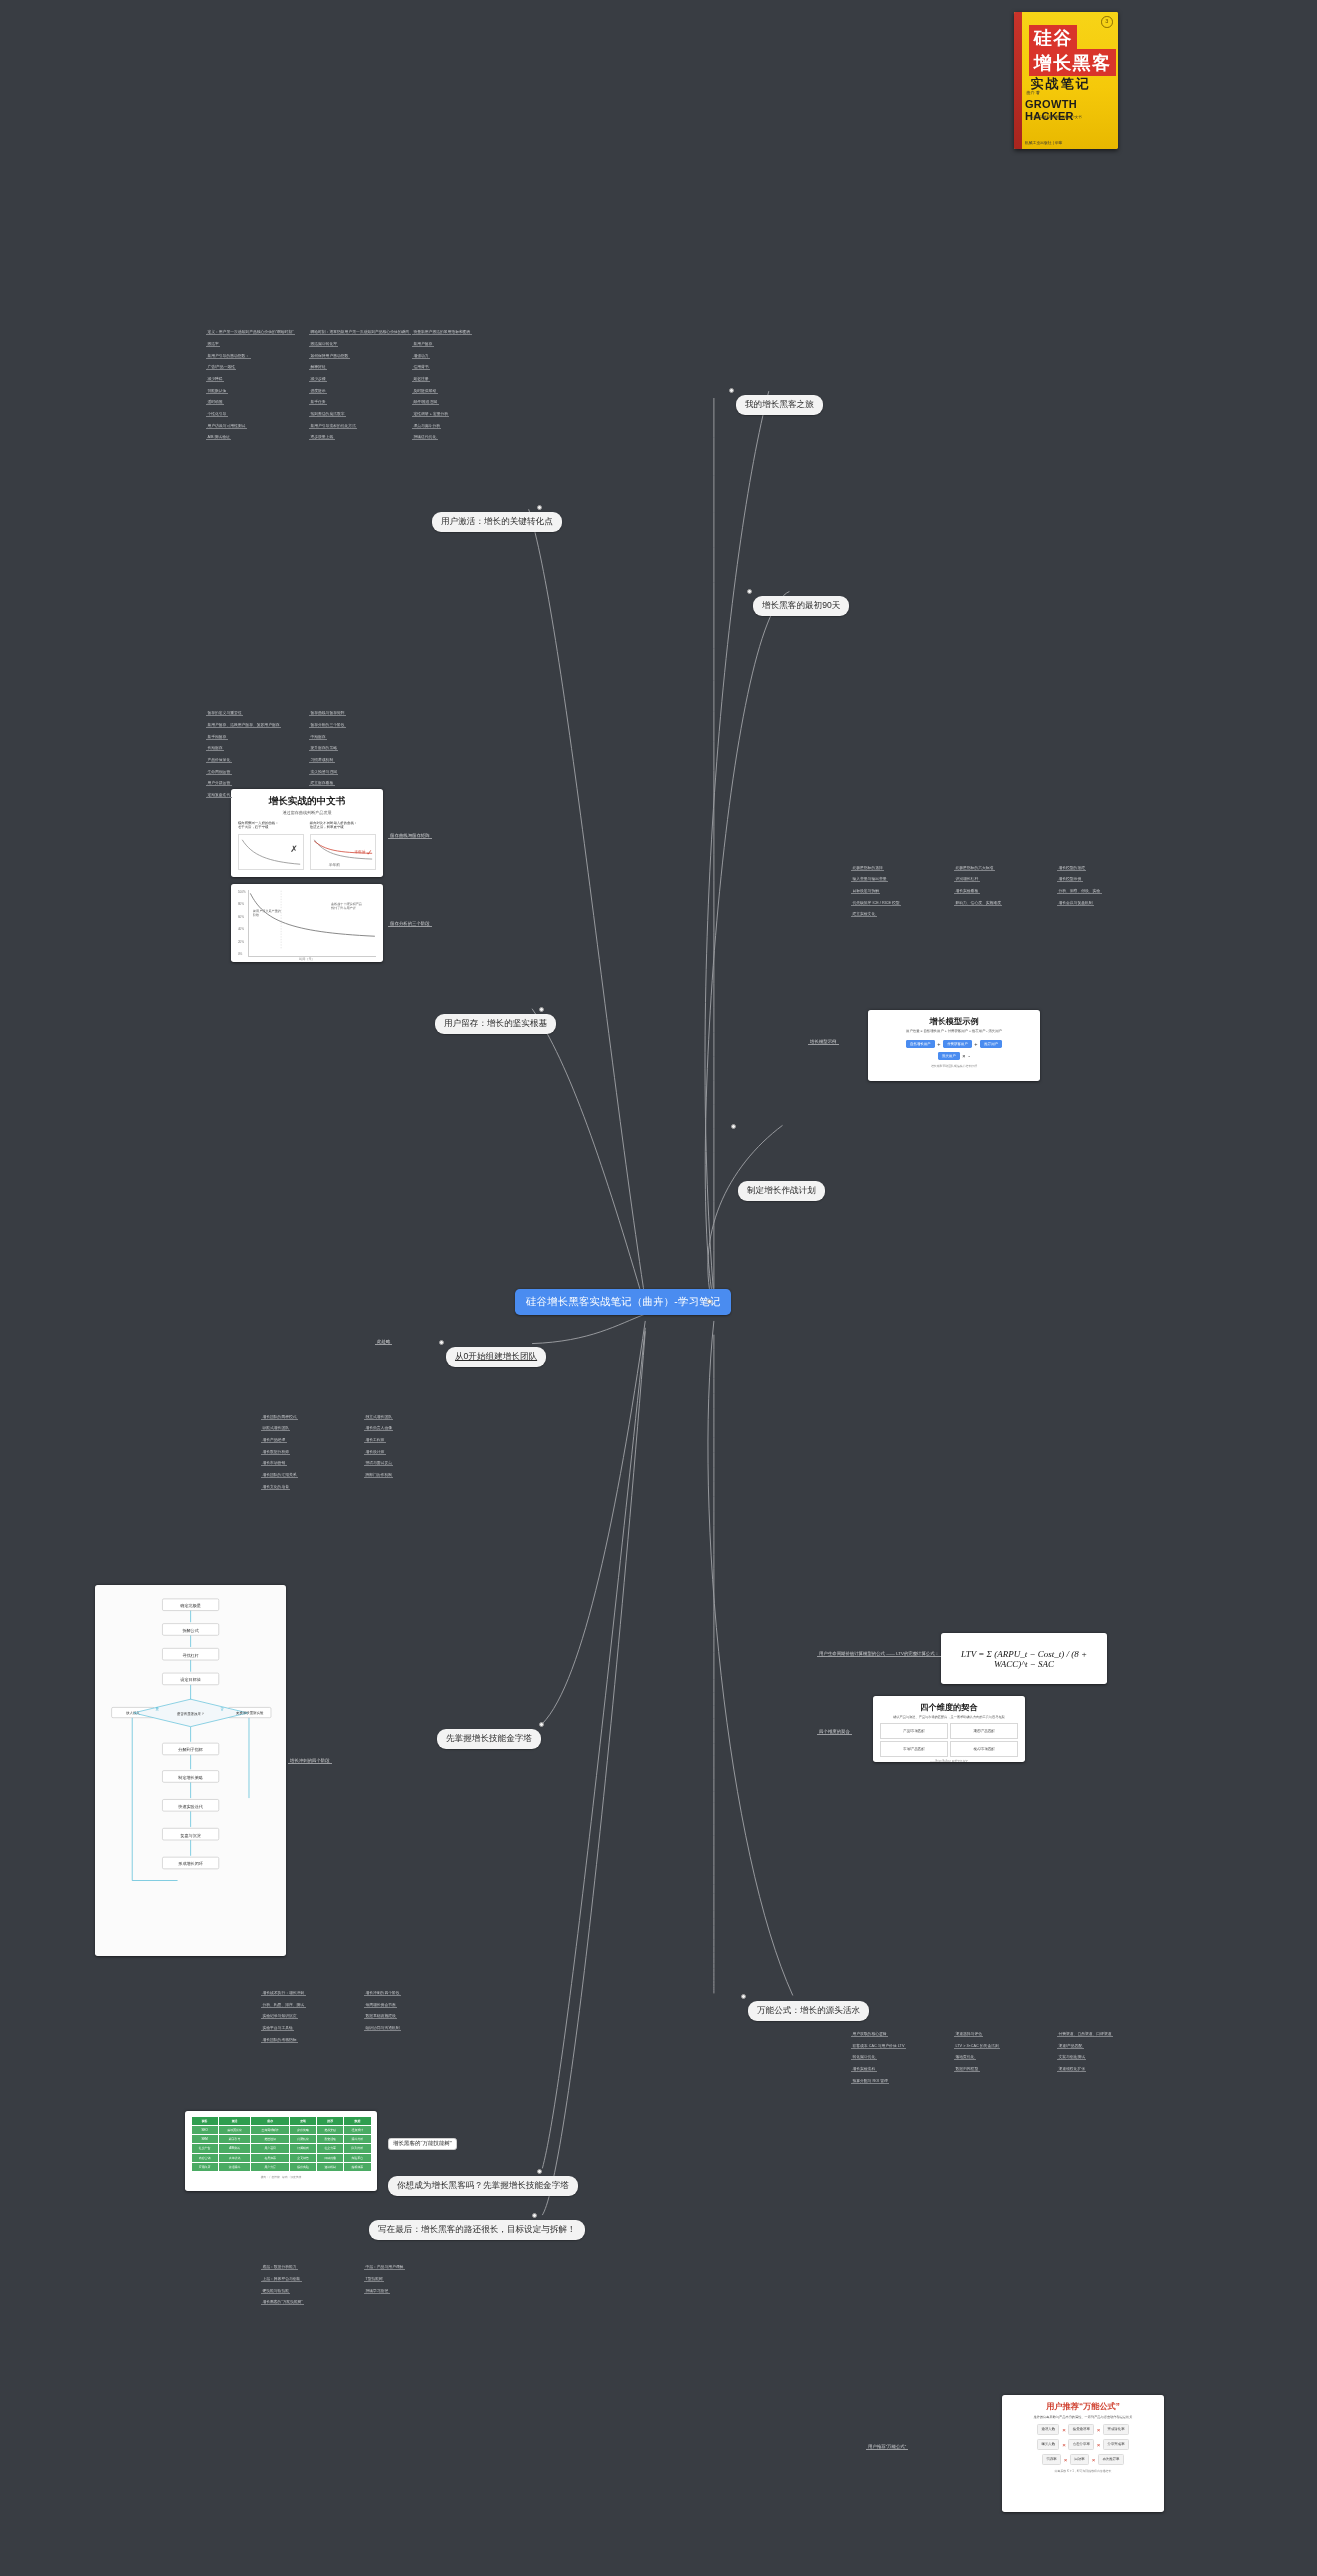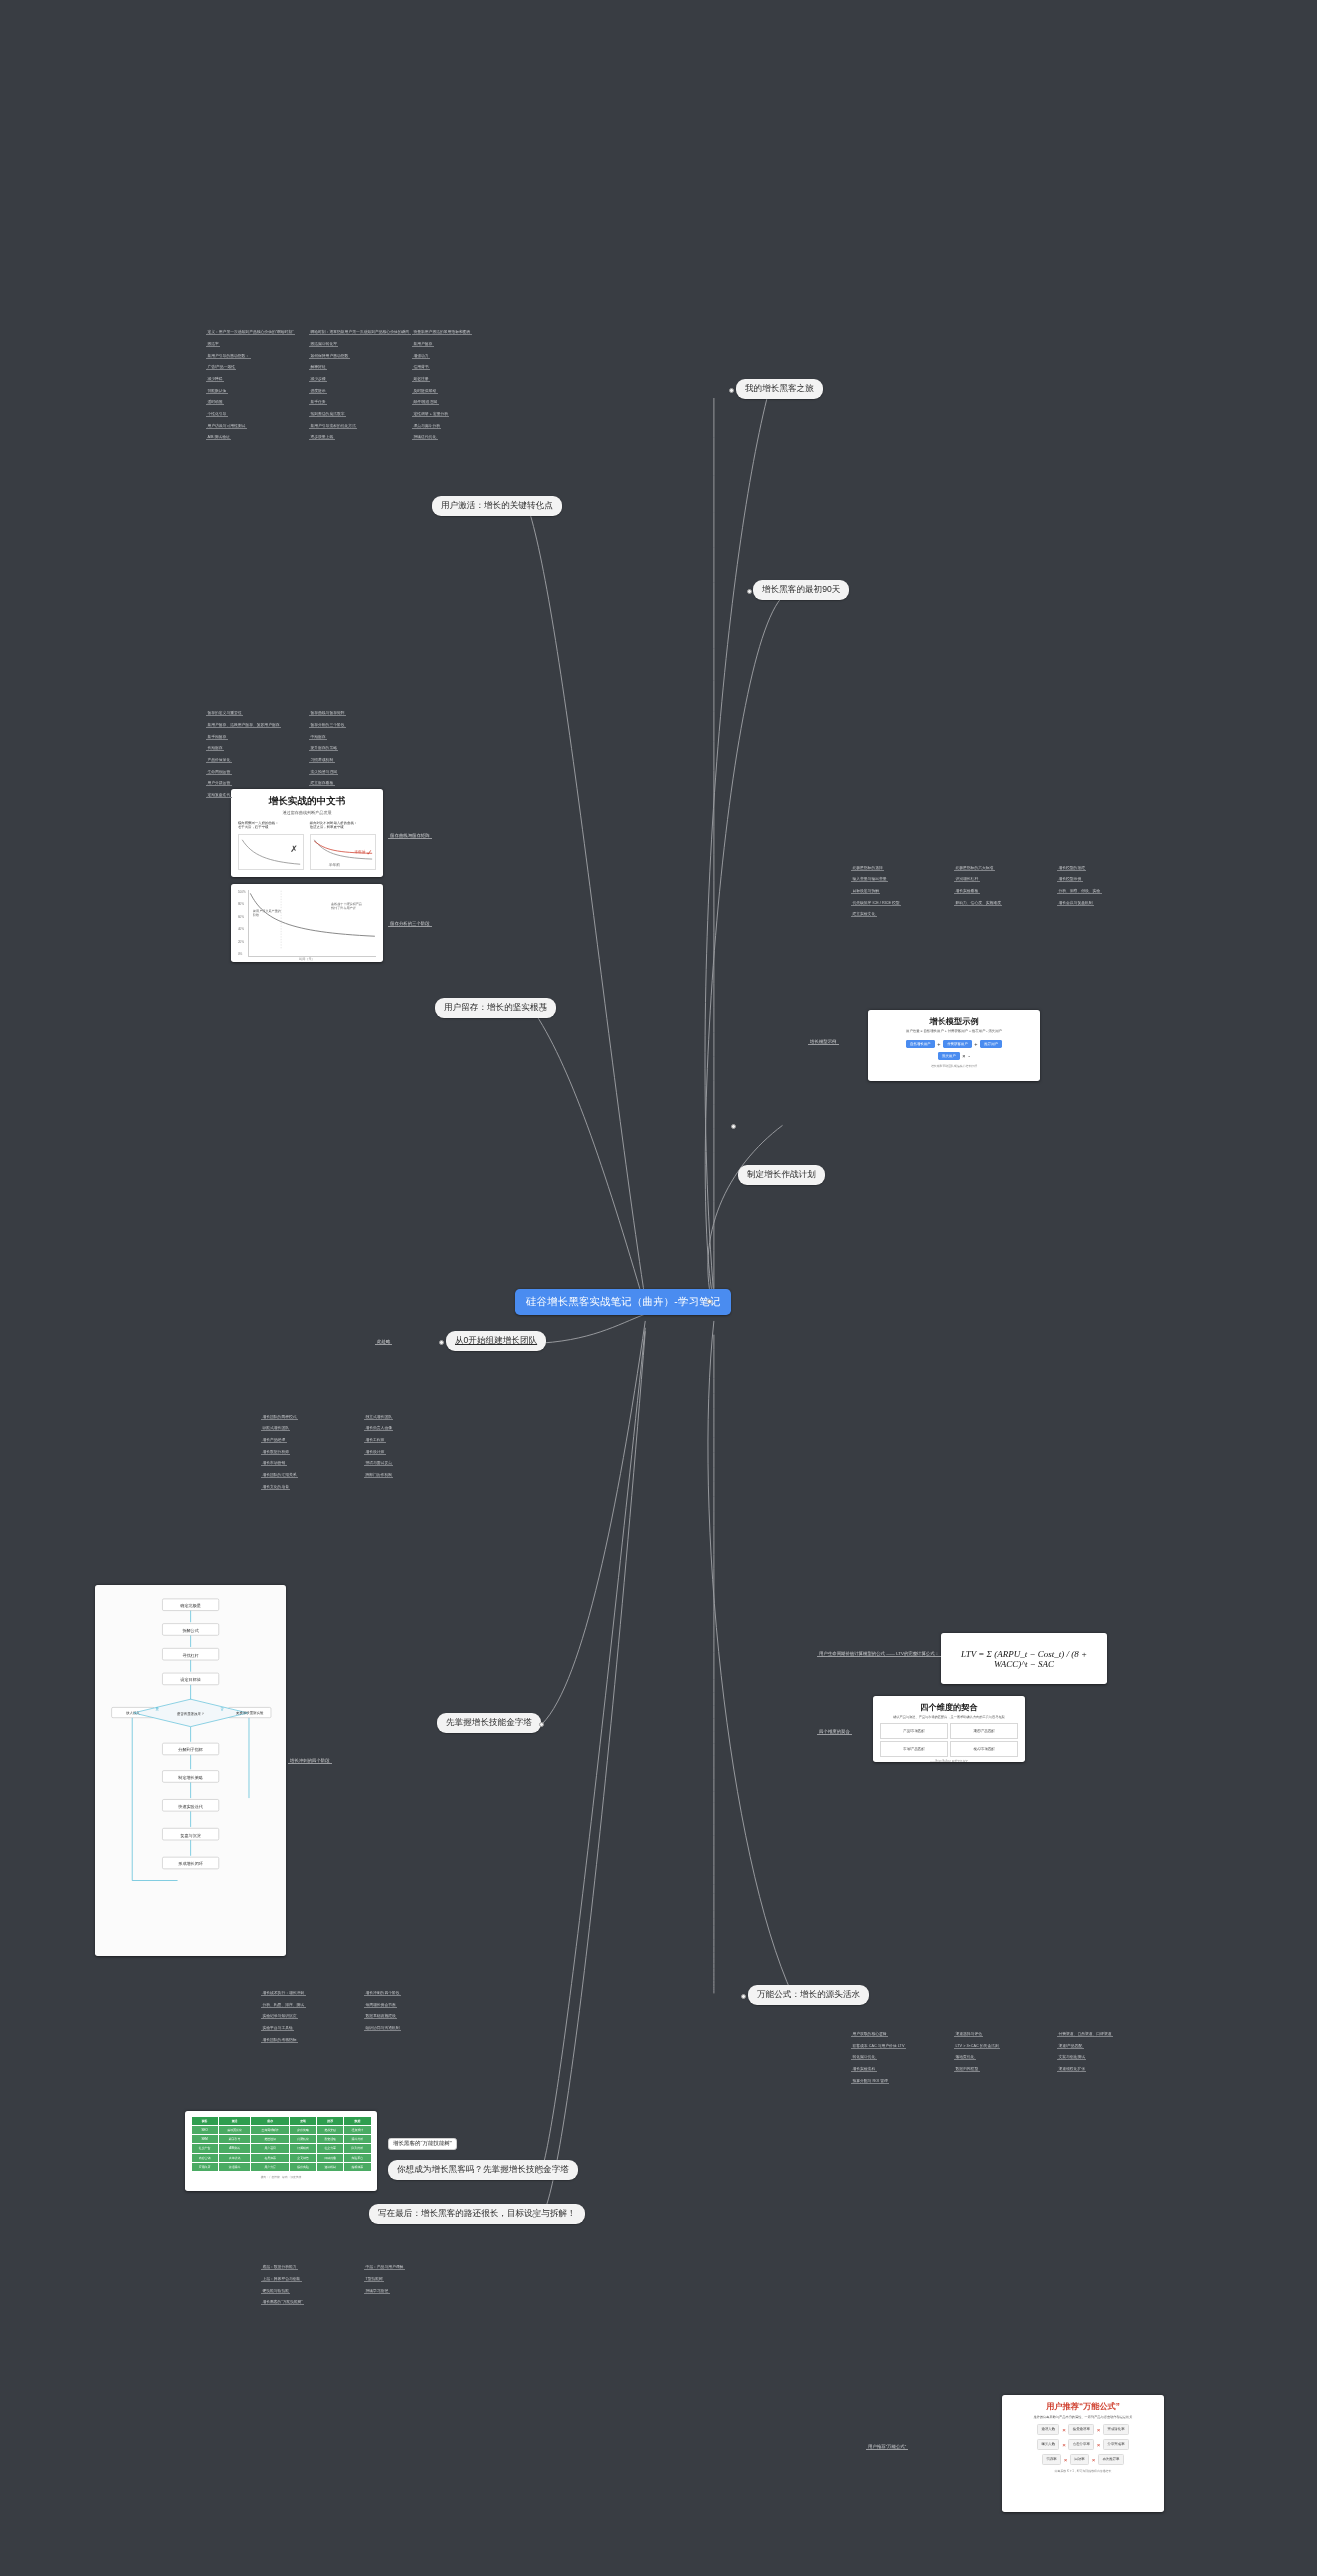--- a/index.html
+++ b/index.html
@@ -17,20 +17,21 @@
   .root{
     background:#4a8cf0;color:#fff;border-radius:4.8px;
     padding:6.2px 11px;font-size:10.3px;letter-spacing:0.3px;
     box-shadow:0 0.7px 2.1px rgba(0,0,0,.4);
     text-align:right;
   }
   .main{
     background:#f3f3f3;color:#2b2b2b;border-radius:9px;
     padding:4.1px 9px;font-size:8.6px;
     box-shadow:0 0.7px 1.4px rgba(0,0,0,.35);
+    margin-top:16px;
   }
   .l2{
     background:#ffffff;color:#262626;border-radius:2.7px;
     padding:1.4px 4.1px;font-size:5.5px;border:0.7px solid #cfcfcf;
   }
   .l3{
     color:#d9dadc;font-size:4.4px;padding:0.7px 2.1px;
     border-bottom:0.7px solid #9b9da1;
   }
   .l4{
@@ -88,20 +89,32 @@
 
       <path d="M940 1895 C880 1500 820 900 770 742"></path>
       <path d="M940 1905 C880 1700 830 1550 775 1470"></path>
       <path d="M940 1915 C900 1930 860 1955 775 1958"></path>
       <path d="M940 1925 C900 2200 850 2450 790 2512"></path>
       <path d="M940 1935 C880 2500 820 3050 790 3160"></path>
       <path d="M940 1940 C880 2700 820 3180 790 3228"></path>
     </g>
   </svg>
 
+  <div class="book" style="left: 1014px; top: 12.4px;">
+    <div class="spine"></div>
+    <div class="bbadge">3</div>
+    <div class="bt1">硅谷</div>
+    <div class="bt2">增长黑客</div>
+    <div class="bt3">实战笔记</div>
+    <div class="bgh">GROWTH HACKER</div>
+    <div class="bauth">曲卉 著</div>
+    <div class="bnote">一本系统讲解硅谷
+增长实战的中文书</div>
+    <div class="bfoot">机械工业出版社 | 华章</div>
+  </div>
 
   <div class="node root" id="rootnode" style="left: 515px; top: 1289px;">硅谷增长黑客实战笔记（曲卉）-学习笔记</div>
 
   <div class="node main" id="m-b1" style="left: 736px; top: 379px;">我的增长黑客之旅</div>
   <div class="node main" id="m-b2" style="left: 753px; top: 580px;">增长黑客的最初90天</div>
   <div class="node main" id="m-b3" style="left: 738px; top: 1165px;">制定增长作战计划</div>
   <div class="node main" id="m-b4" style="left: 748px; top: 1985px;">万能公式：增长的源头活水</div>
   <div class="node main" id="m-b5" style="left: 432px; top: 496px;">用户激活：增长的关键转化点</div>
   <div class="node main" id="m-b6" style="left: 435px; top: 998px;">用户留存：增长的坚实根基</div>
   <div class="node main" id="m-b7" style="left: 446px; top: 1331px; text-decoration: underline;">从0开始组建增长团队</div>

